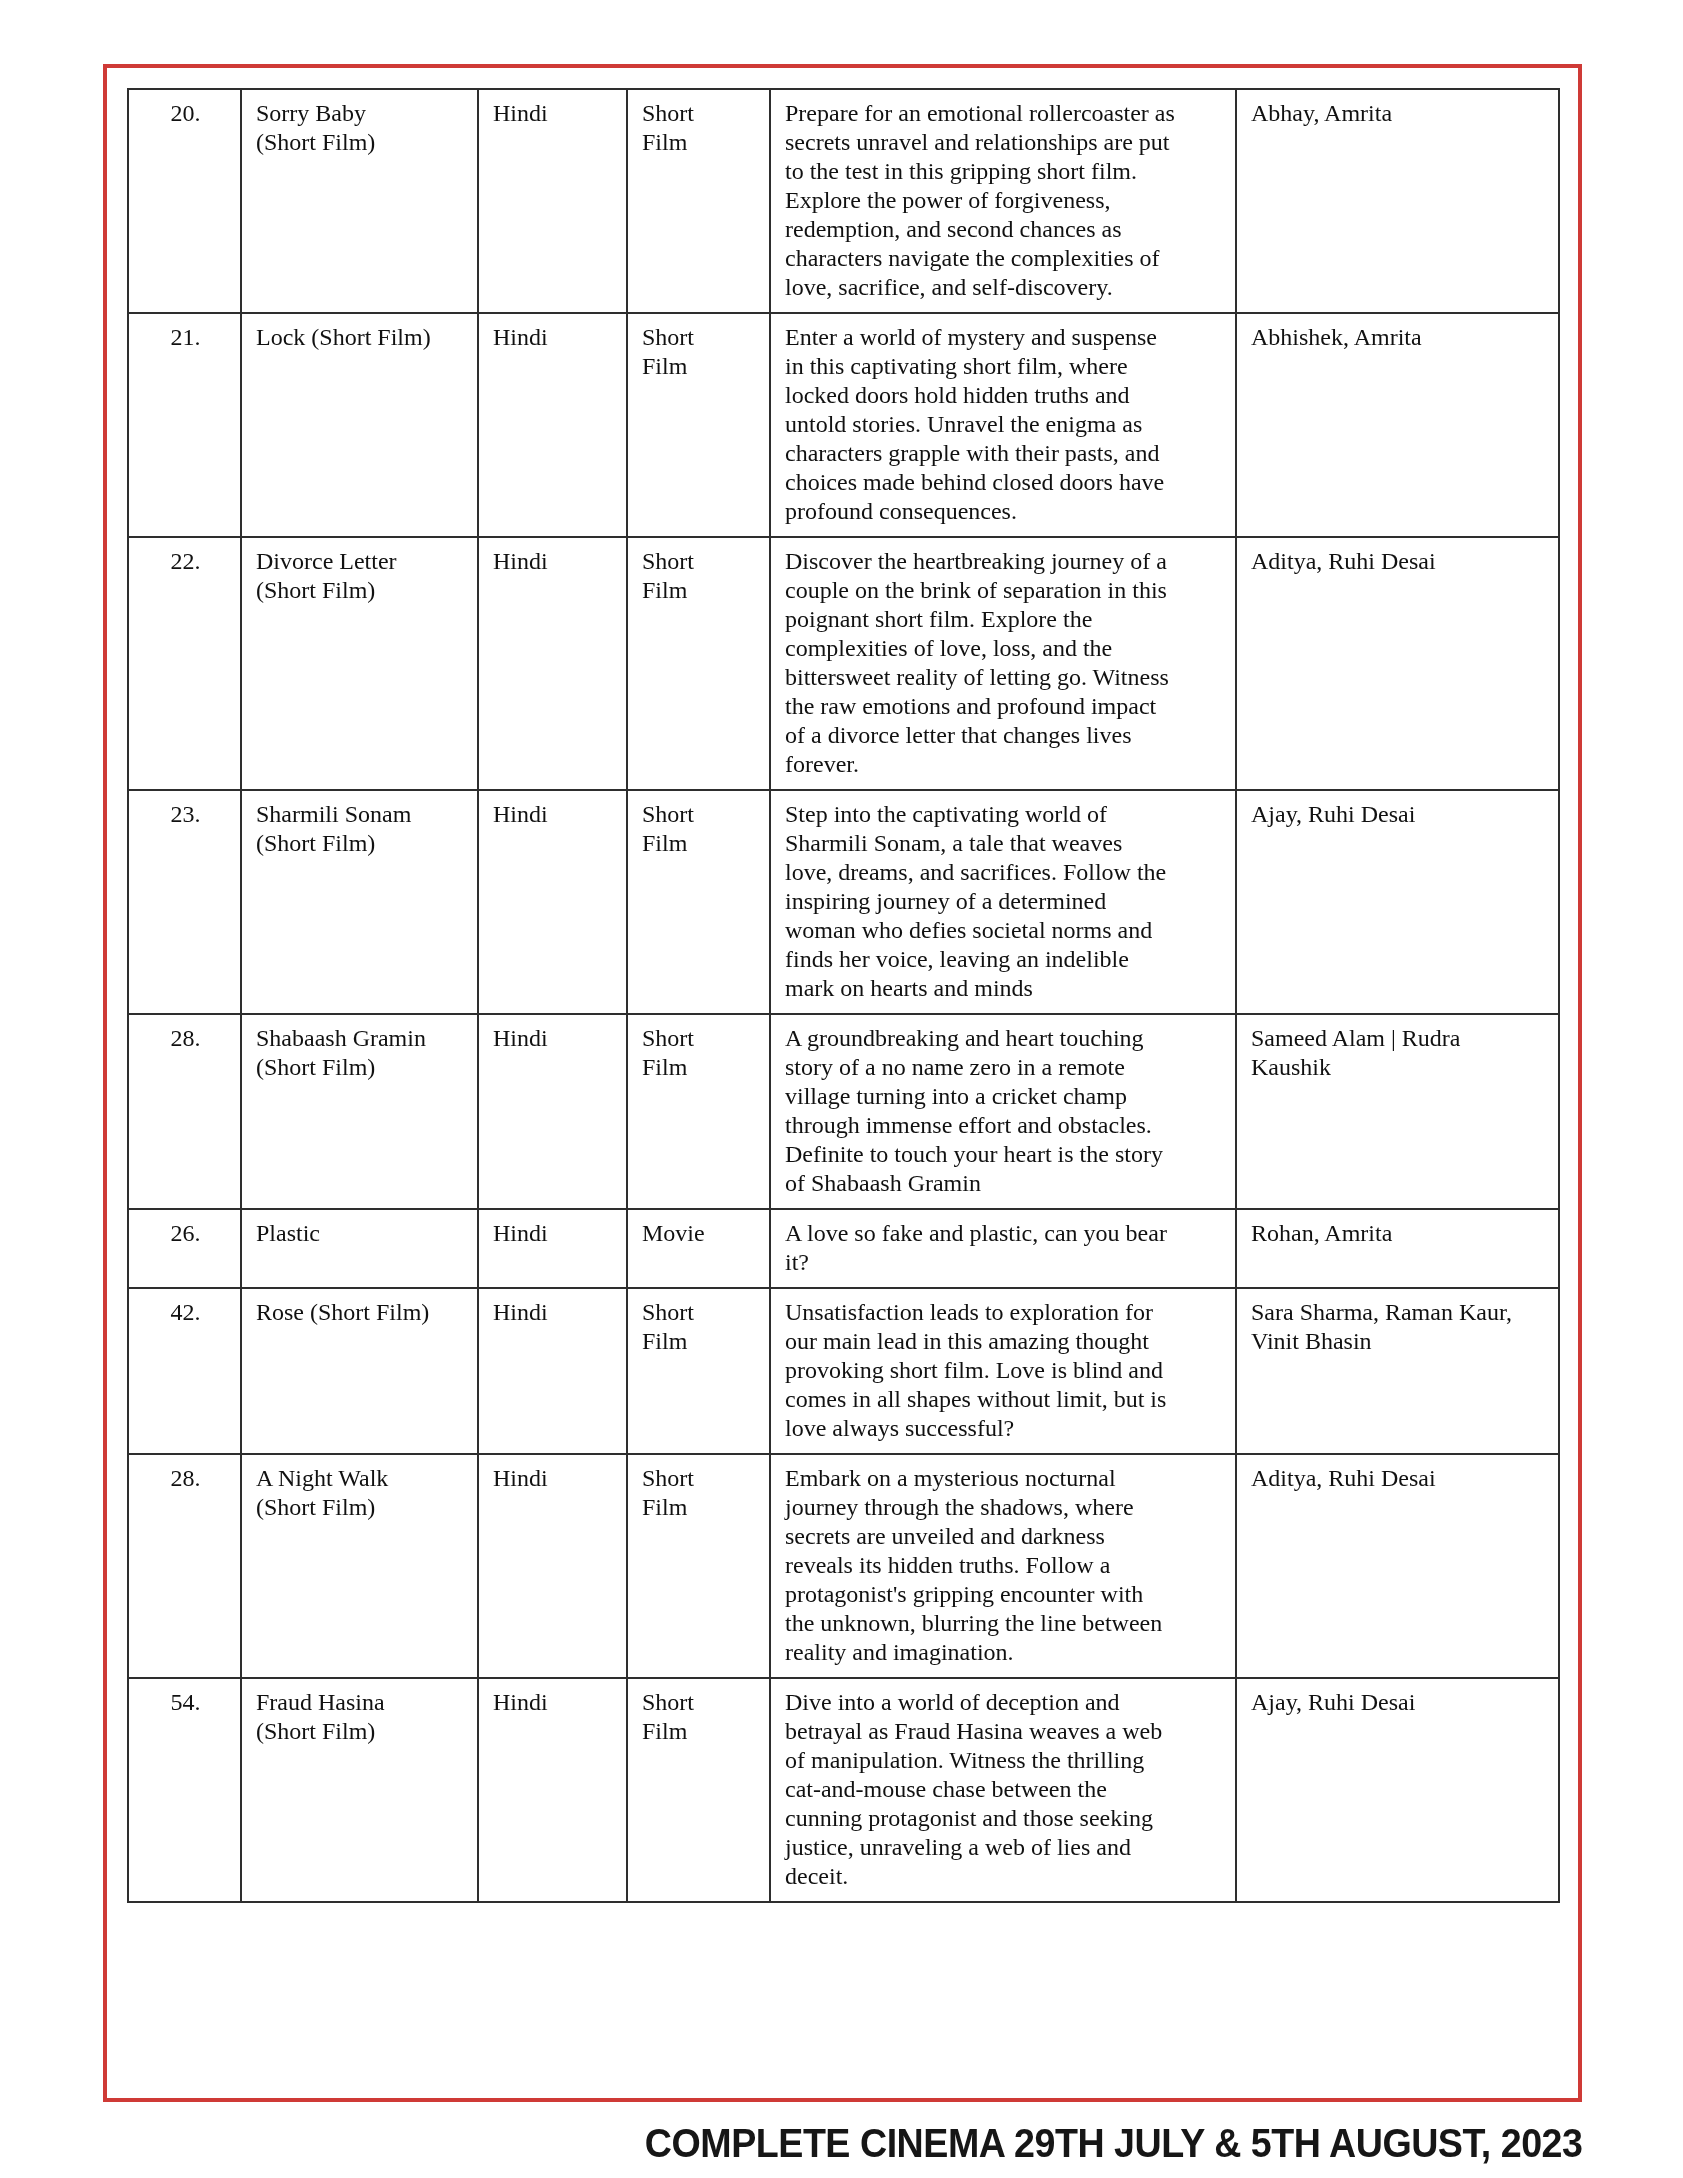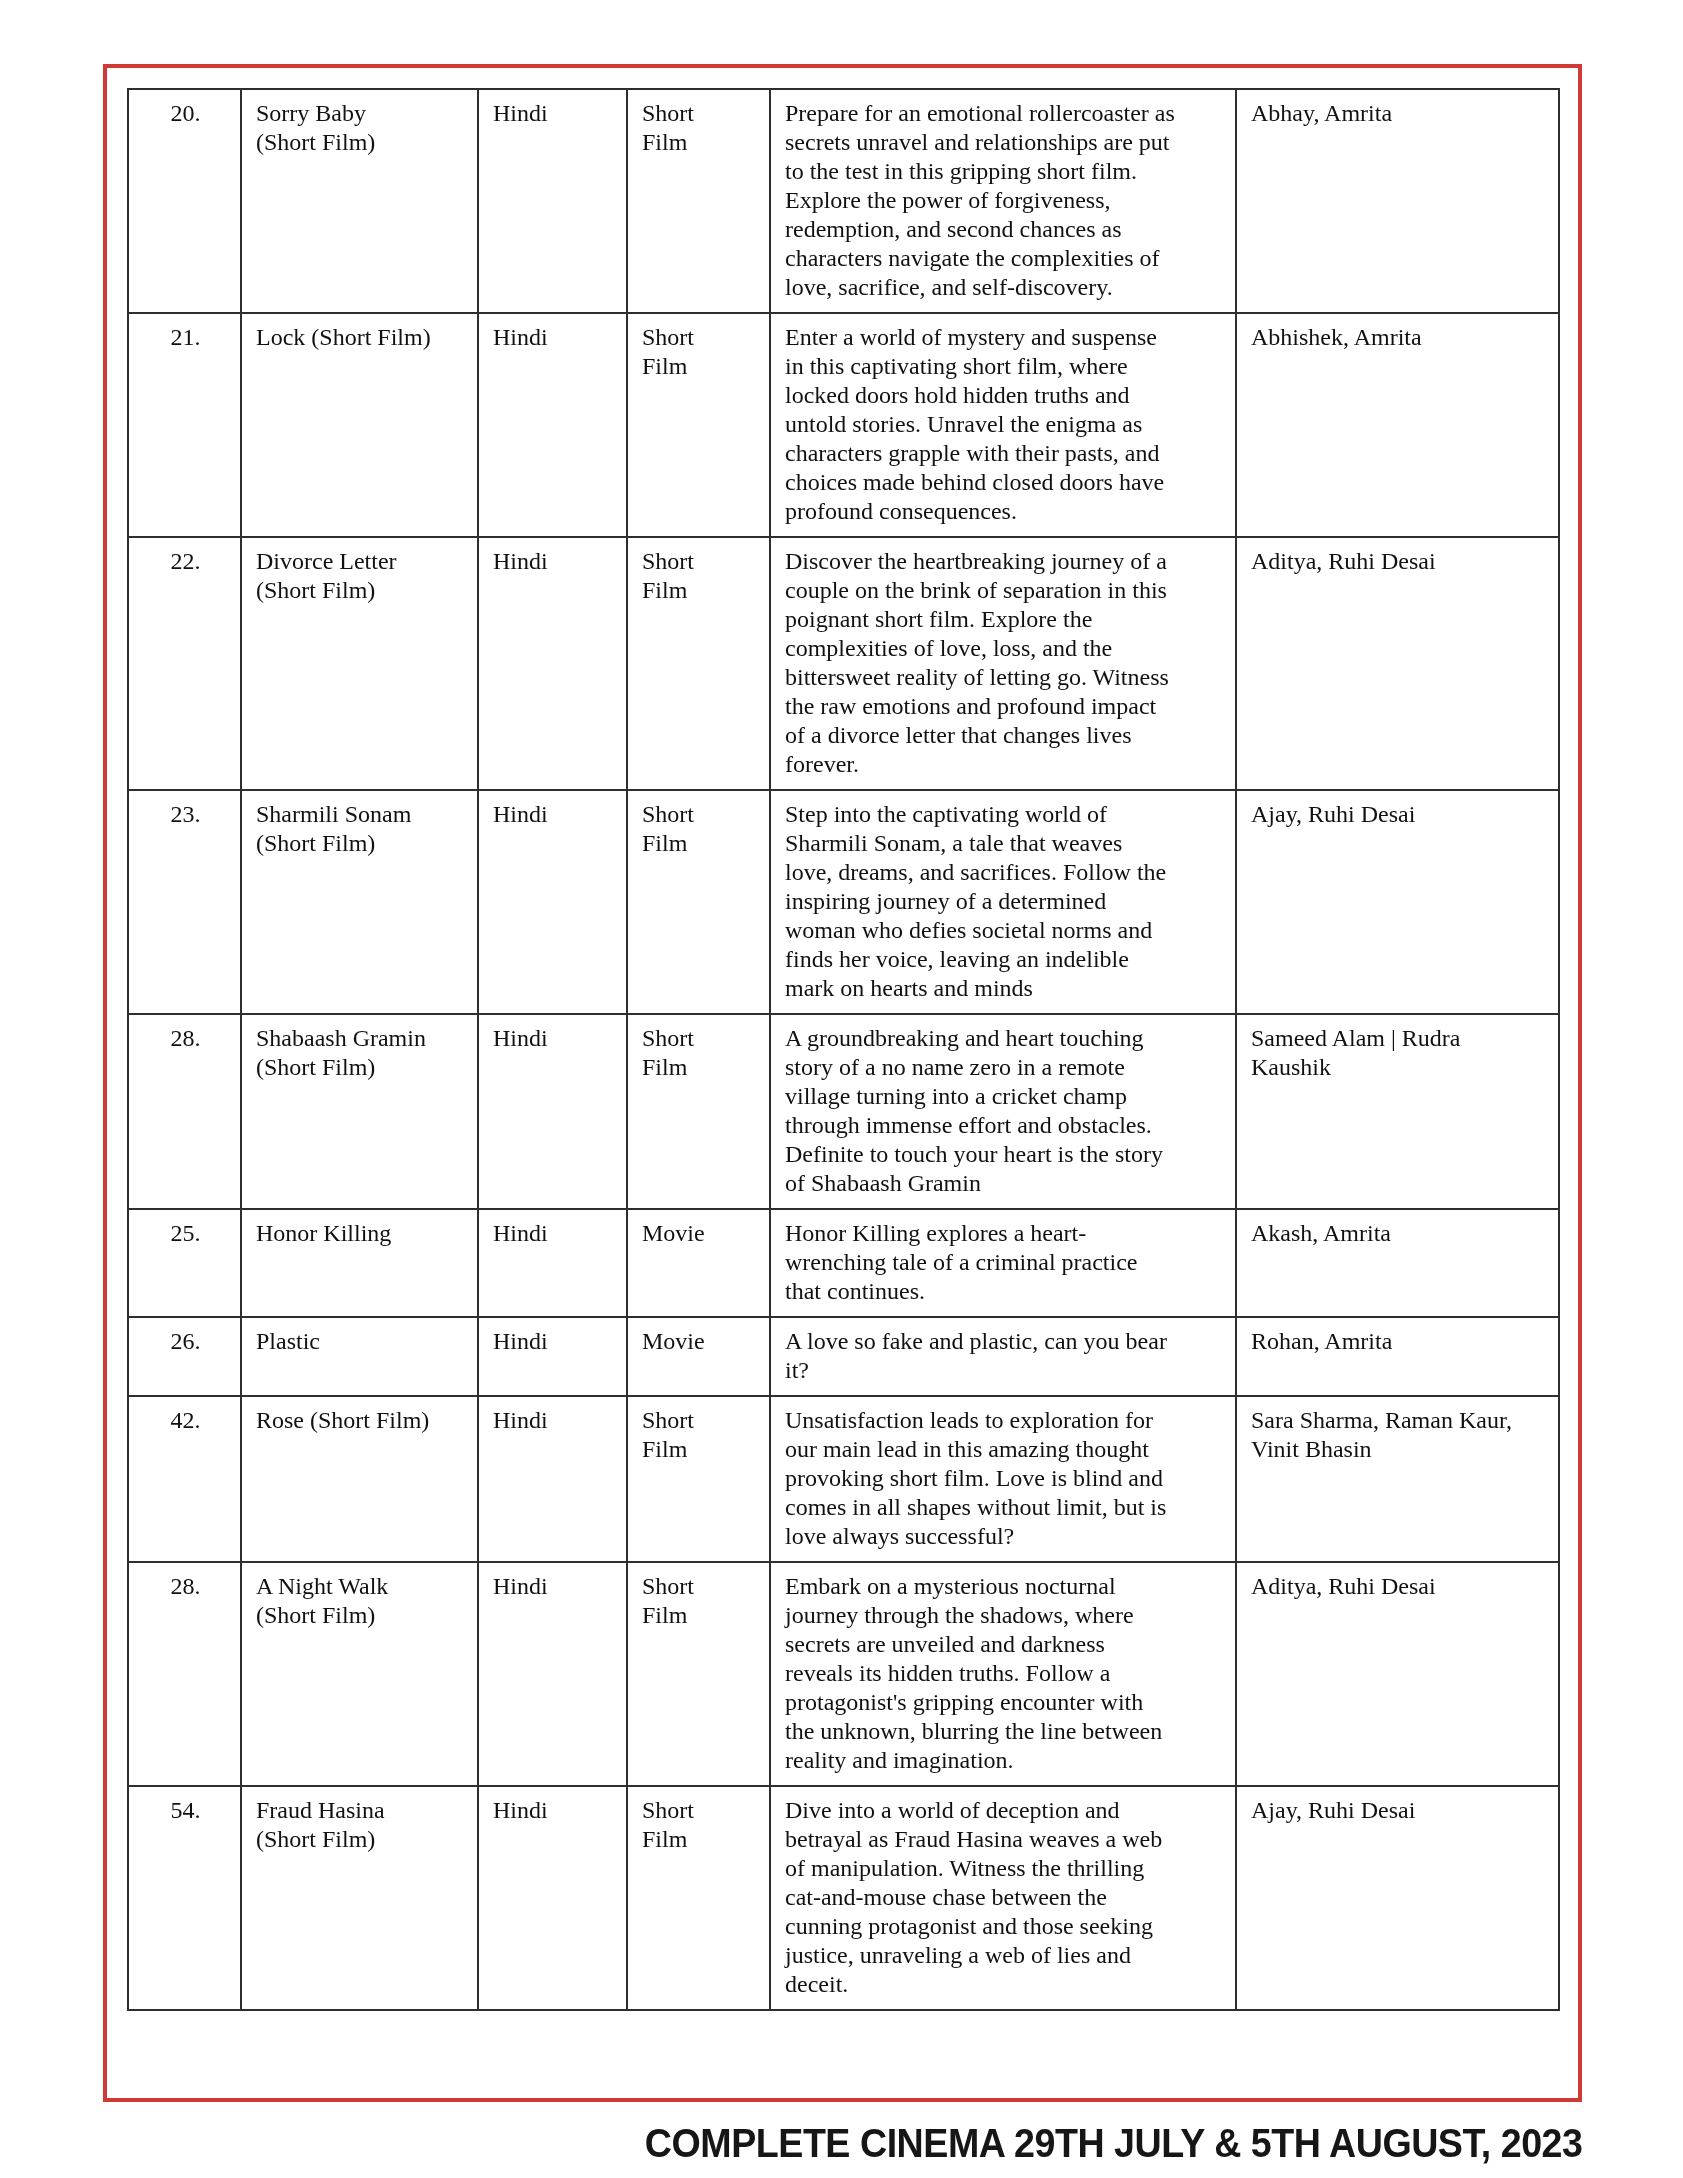--- a/index.html
+++ b/index.html
@@ -137,30 +137,20 @@
     <td class="c-desc">A groundbreaking and heart touching
 story of a no name zero in a remote
 village turning into a cricket champ
 through immense effort and obstacles.
 Definite to touch your heart is the story
 of Shabaash Gramin</td>
     <td class="c-cast">Sameed Alam | Rudra
 Kaushik</td>
   </tr>
         <tr>
-    <td class="c-num">25.</td>
-    <td class="c-title">Honor Killing</td>
-    <td class="c-lang">Hindi</td>
-    <td class="c-type">Movie</td>
-    <td class="c-desc">Honor Killing explores a heart-
-wrenching tale of a criminal practice
-that continues.</td>
-    <td class="c-cast">Akash, Amrita</td>
-  </tr>
-        <tr>
     <td class="c-num">26.</td>
     <td class="c-title">Plastic</td>
     <td class="c-lang">Hindi</td>
     <td class="c-type">Movie</td>
     <td class="c-desc">A love so fake and plastic, can you bear
 it?</td>
     <td class="c-cast">Rohan, Amrita</td>
   </tr>
         <tr>
     <td class="c-num">42.</td>

